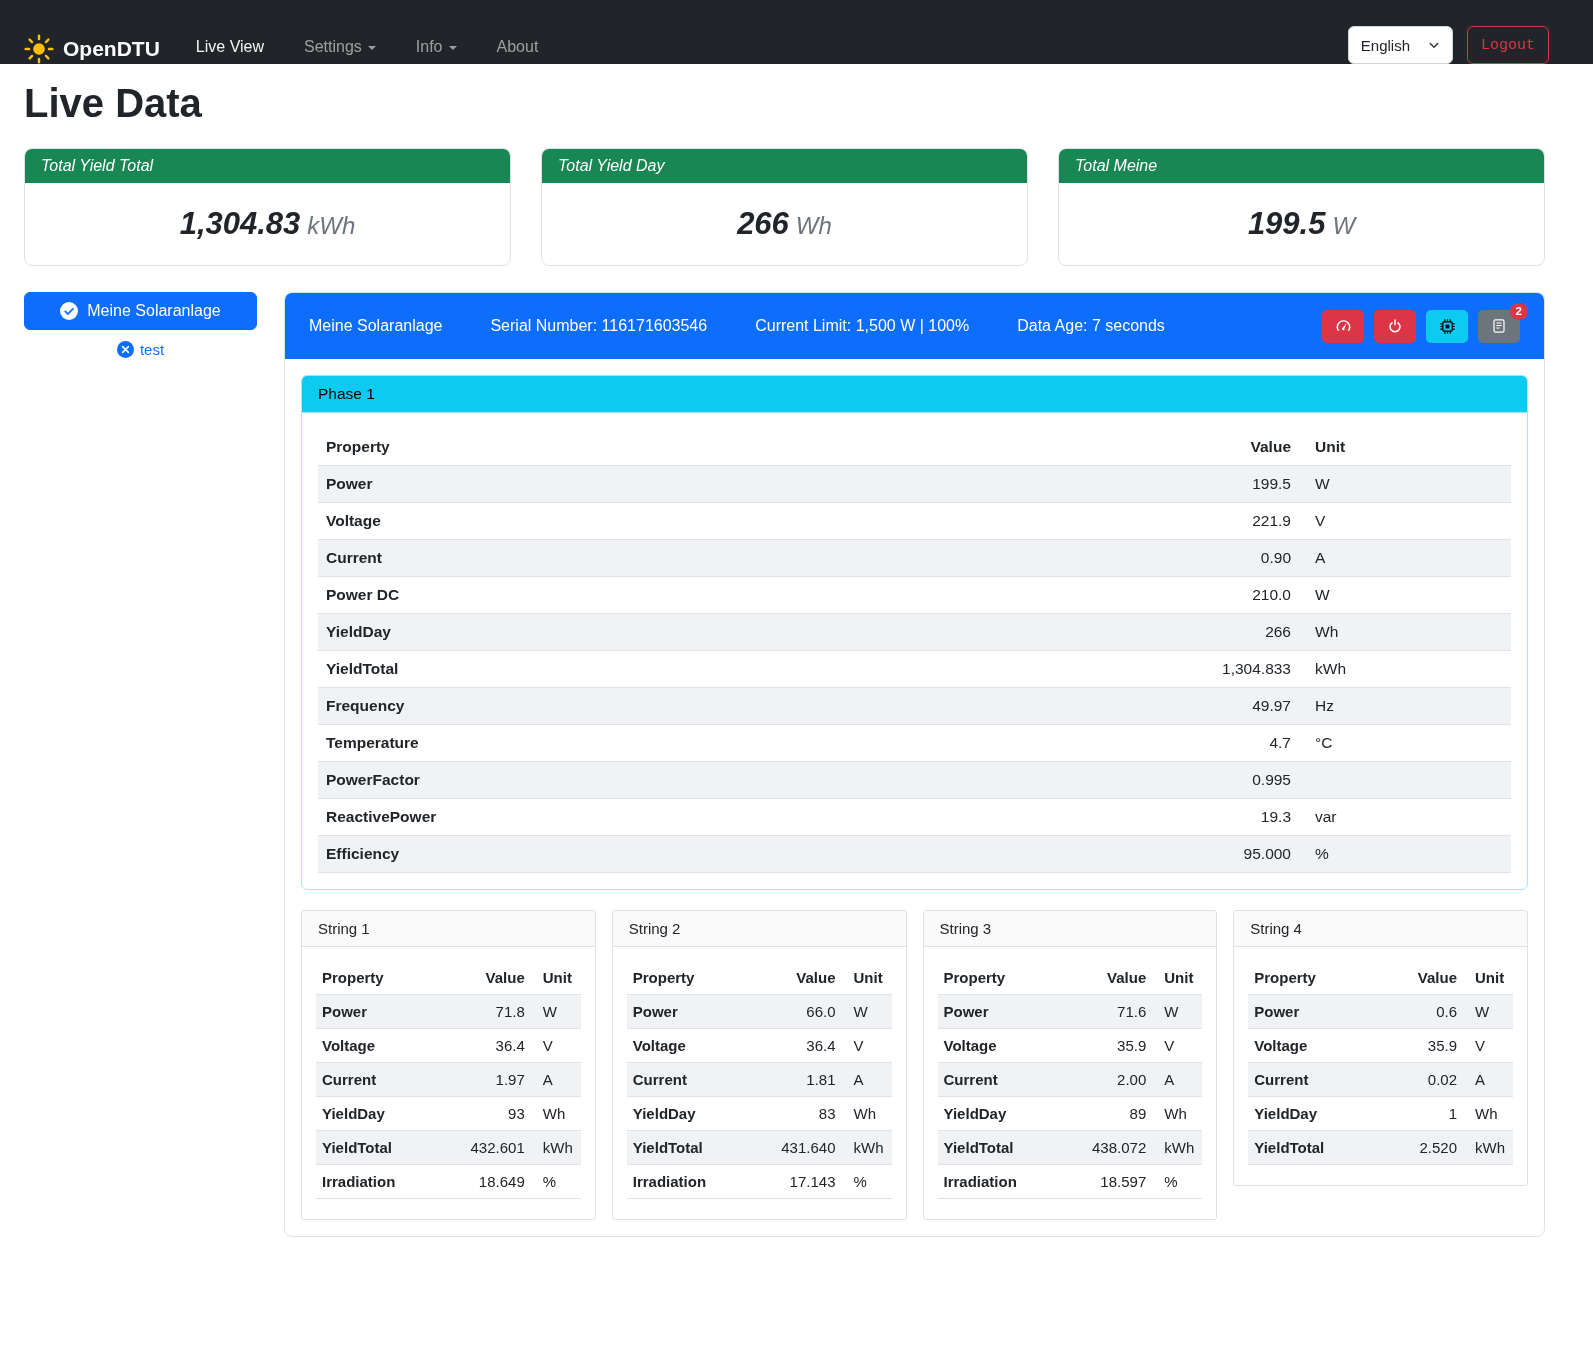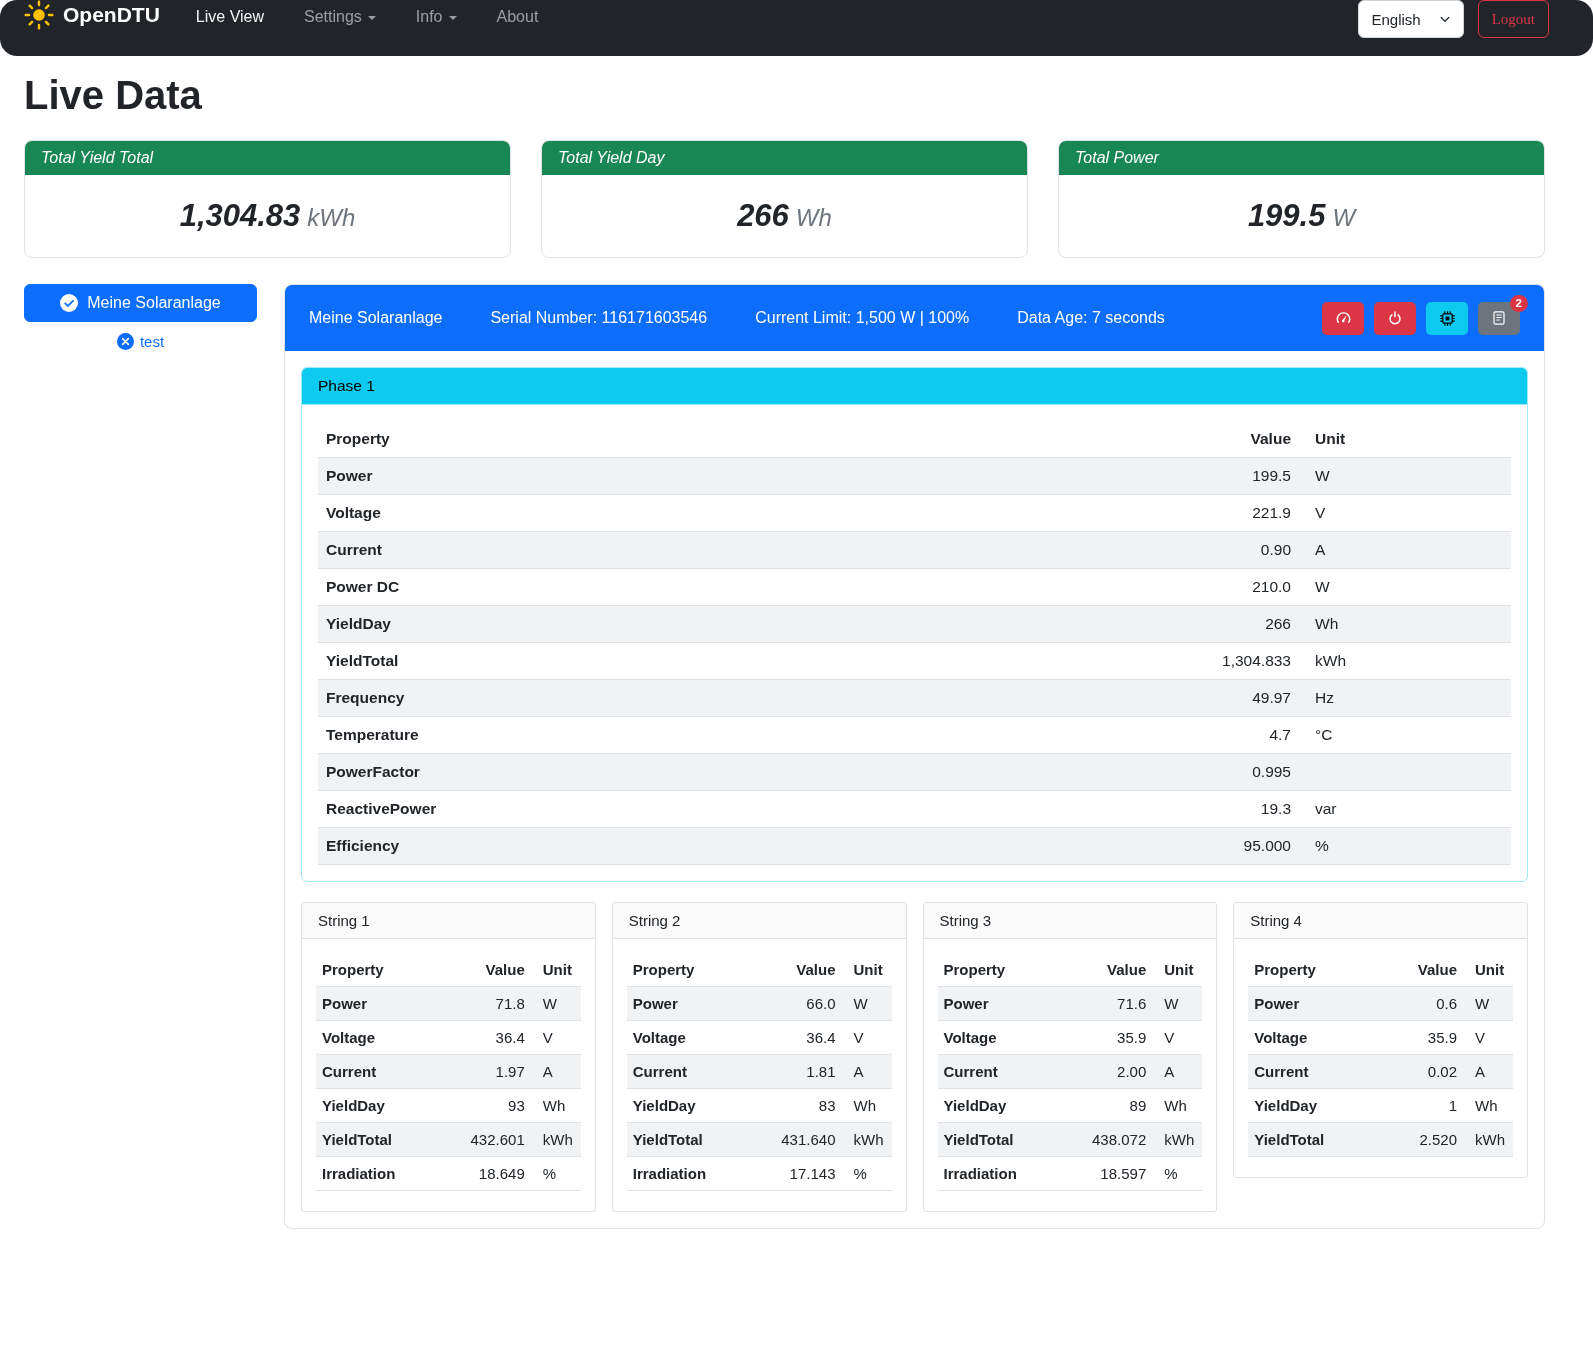--- a/index.html
+++ b/index.html
@@ -1,37 +1,37 @@
 <!DOCTYPE html>
 <html><head>
 <meta charset="utf-8">
 <style>
   * { box-sizing: border-box; }
   html,body { margin:0; padding:0; background:#fff; color:#212529;
     font-family:"Liberation Sans", sans-serif; }
   body { width:1593px; min-height:1359px; }
 
   
-  .navbar { background:#212529; height:56px; display:flex; align-items:flex-start;
-    padding:0 44px 0 24px; gap:0;border-radius:17px; }
+  .navbar { background:#212529; height:64px; display:flex; align-items:flex-end;
+    padding:0 44px 0 24px; gap:0; }
   .brand { display:flex; align-items:center; gap:9px; color:#fff; font-size:21px;
     font-weight:600; margin-right:22px; cursor:pointer; }
   .nav-links { display:flex; align-items:center; gap:12px; list-style:none; margin:0; padding:0; }
   .nav-link { font-size:16px; color:rgba(255,255,255,.55); padding:8px 14px; cursor:pointer; }
   .nav-link.active { color:rgba(255,255,255,.95); }
   .caret { display:inline-block; width:0; height:0; border-left:4px solid transparent;
     border-right:4px solid transparent; border-top:4px solid currentColor;
     margin-left:6px; vertical-align:2px; }
   .nav-right { margin-left:auto; display:flex; align-items:center; gap:14px; }
   .lang-select { background:#fff; border:1px solid #ced4da; border-radius:6px;
     height:38px; display:flex; align-items:center; gap:18px; padding:4px 12px;
     font-size:15px; color:#212529; cursor:pointer; }
   .logout-btn { background:transparent; border:1px solid #dc3545; color:#dc3545;
     border-radius:6px; height:38px; padding:0 13px; font-size:15px;
-    font-family:Liberation Serif, serif; cursor:pointer; }
+    font-family:Liberation Mono, monospace; cursor:pointer; }
 
   
   .container { padding:0 48px 26px 24px; }
   h1.page-title { font-size:40px; font-weight:700; margin:17px 0 22px; }
 
   .summary-row { display:flex; gap:30px; margin-bottom:26px; }
   .summary-card { flex:1; border:1px solid #dee2e6; border-radius:8px; overflow:hidden;
     background:#fff;font-style:italic; }
   .summary-head { background:#198754; color:#fff; font-size:16px; padding:8px 16px; }
   .summary-body { text-align:center; padding:23px 16px; }
@@ -148,21 +148,21 @@
         <span class="summary-val">1,304.83</span><span class="summary-unit">kWh</span>
       </div>
     </div>
     <div class="summary-card">
       <div class="summary-head">Total Yield Day</div>
       <div class="summary-body">
         <span class="summary-val">266</span><span class="summary-unit">Wh</span>
       </div>
     </div>
     <div class="summary-card">
-      <div class="summary-head">Total Power</div>
+      <div class="summary-head">Total Meine</div>
       <div class="summary-body">
         <span class="summary-val">199.5</span><span class="summary-unit">W</span>
       </div>
     </div>
   </div>
 
   <div class="content-row">
 
     <div class="inv-col">
       <button class="inv-btn">

